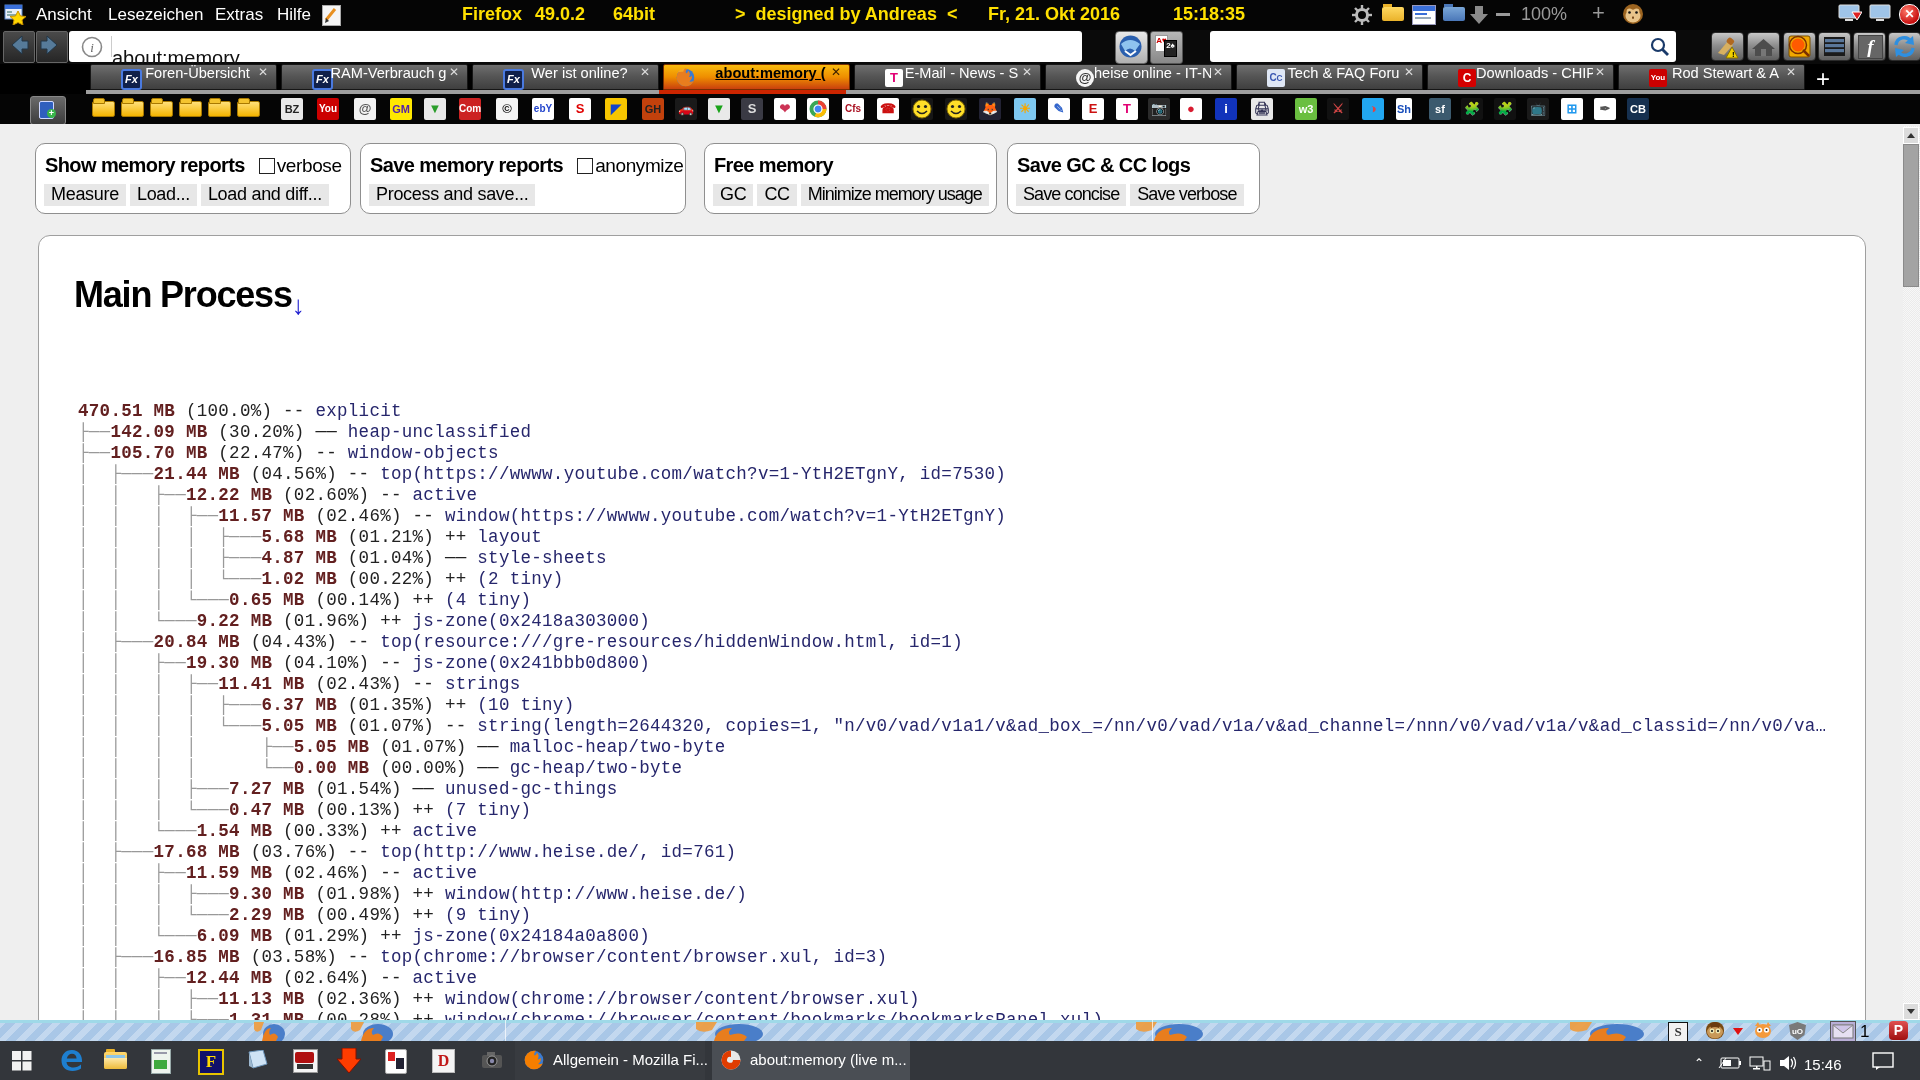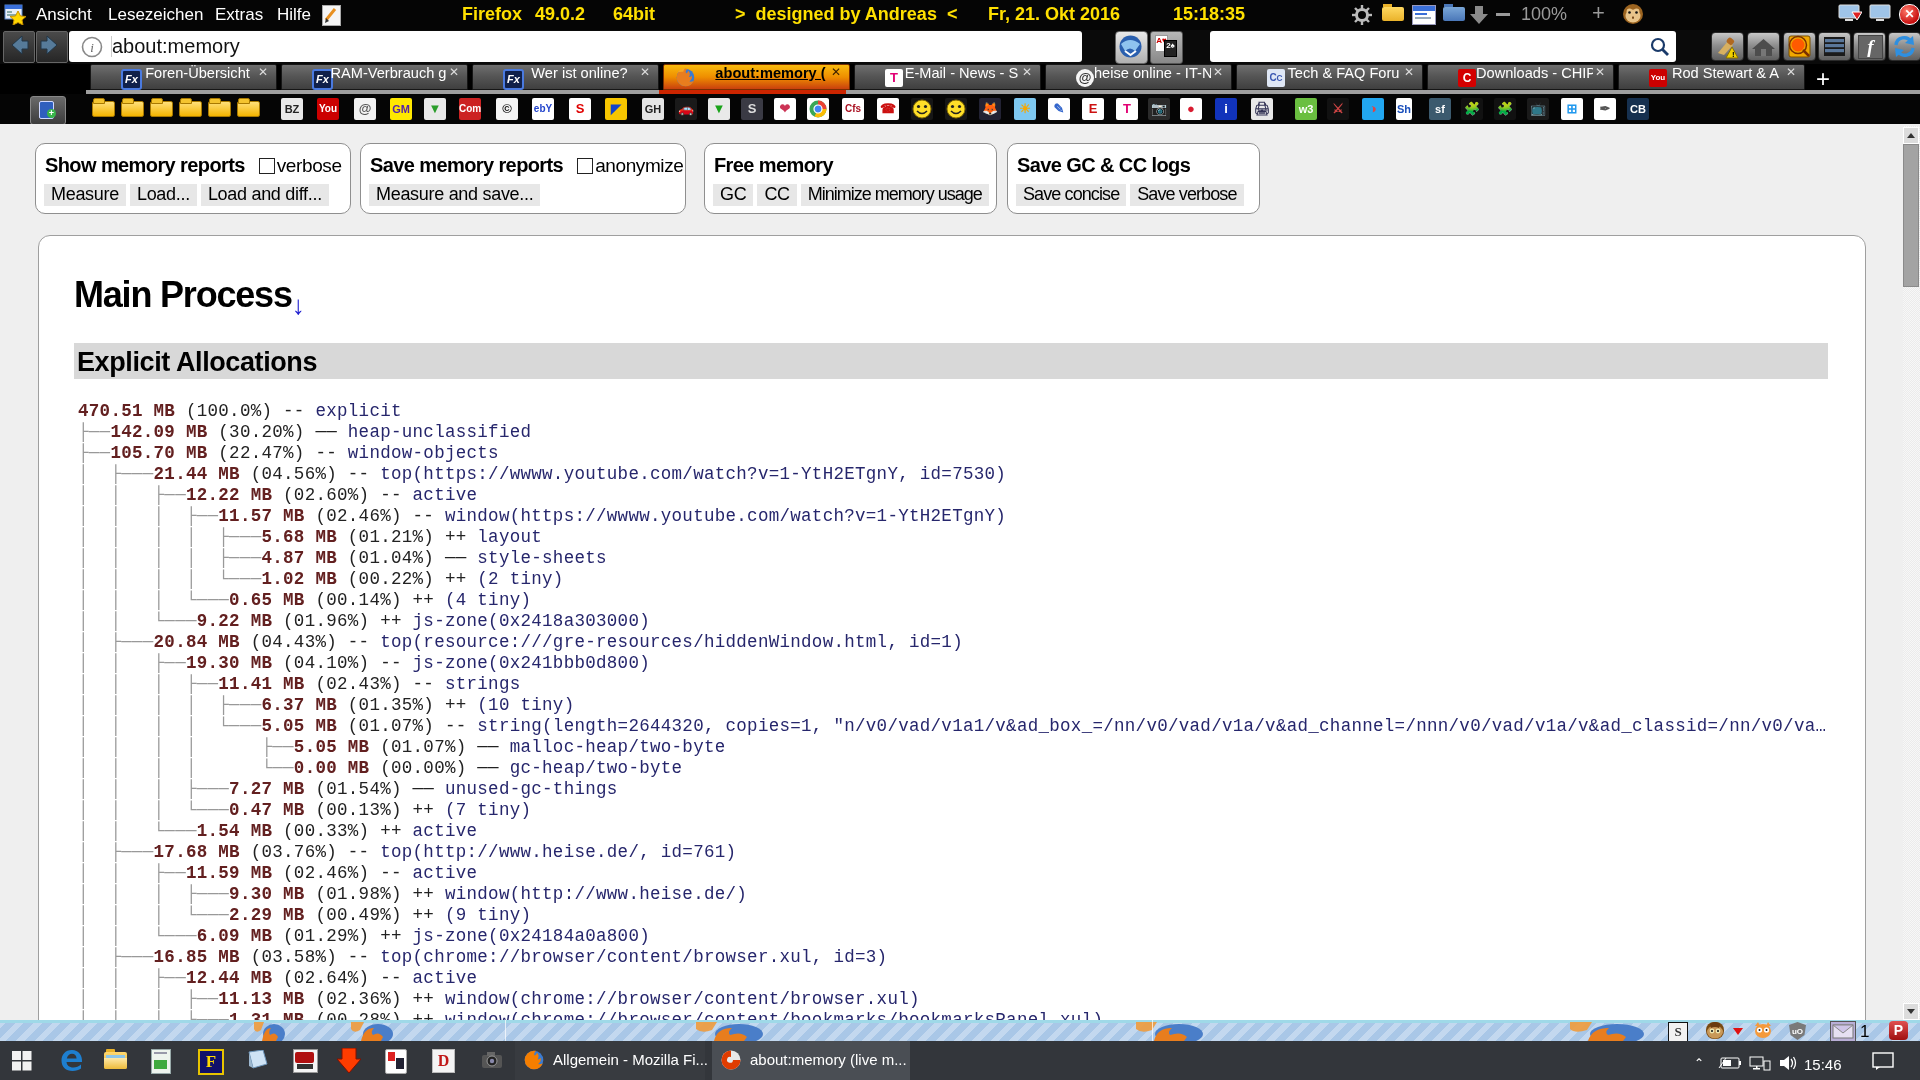--- a/index.html
+++ b/index.html
@@ -105,21 +105,21 @@
     <svg width="28" height="28">
         <polygon points="10,4 20,13 10,22 10,17 4,17 4,9 10,9" fill="#567b9a" stroke="#223646"></polygon>
       </svg>
   </div>
   <div style="position:absolute;left:69px;top:1px;width:1013px;height:31px;background:#fff;border-radius:3px;">
     <svg width="22" height="22" style="position:absolute;left:12px;top:5px">
         <circle cx="11" cy="11" r="9.5" fill="none" stroke="#888" stroke-width="1.6"></circle>
         <text x="11" y="16" text-anchor="middle" font-family="Liberation Serif" font-style="italic" font-size="13" fill="#666">i</text>
       </svg>
     <div style="position:absolute;left:42px;top:5px;width:1px;height:21px;background:#ccc;"></div>
-    <span style="position:absolute;left:43px;top:4px;font:20px 'Liberation Sans',sans-serif;color:#111;">about:memory</span>
+    <span style="position:absolute;left:43px;top:16px;font:20px 'Liberation Sans',sans-serif;color:#111;">about:memory</span>
     <svg width="18" height="18" style="position:absolute;left:1048px;top:7px">
         <path d="M4 8 A5.5 5.5 0 0 1 14 6" fill="none" stroke="#3a7a8a" stroke-width="2"></path>
         <polygon points="15,1 16,8 9,6" fill="#3a7a8a"></polygon>
         <path d="M14 10 A5.5 5.5 0 0 1 4 12" fill="none" stroke="#3a7a8a" stroke-width="2"></path>
         <polygon points="3,17 2,10 9,12" fill="#3a7a8a"></polygon>
       </svg>
   </div>
   <div style="position:absolute;left:1115px;top:1px;width:31px;height:31px;background:linear-gradient(#e8e8e8,#b0b0b0);border:1px solid #666;border-radius:4px;">
     <svg width="29" height="29">
         <circle cx="14.5" cy="14.5" r="11" fill="#2a5fae"></circle>
@@ -249,21 +249,21 @@
     <div style="position:absolute;left:281px;top:4px;width:22px;height:22px;background:#e8e8e8;color:#222;font:bold 11px 'Liberation Sans',sans-serif;text-align:center;line-height:22px;overflow:hidden;border-radius:2px;">BZ</div>
     <div style="position:absolute;left:317px;top:4px;width:22px;height:22px;background:#cc0000;color:#fff;font:bold 10px 'Liberation Sans',sans-serif;text-align:center;line-height:22px;overflow:hidden;border-radius:2px;">You</div>
     <div style="position:absolute;left:354px;top:4px;width:22px;height:22px;background:#f2f2f2;color:#555;font:bold 13px 'Liberation Sans',sans-serif;text-align:center;line-height:22px;overflow:hidden;border-radius:2px;">@</div>
     <div style="position:absolute;left:390px;top:4px;width:22px;height:22px;background:#ffe800;color:#5522aa;font:bold 11px 'Liberation Sans',sans-serif;text-align:center;line-height:22px;overflow:hidden;border-radius:2px;">GM</div>
     <div style="position:absolute;left:424px;top:4px;width:22px;height:22px;background:#e9e9e9;color:#2a9d2a;font:bold 13px 'Liberation Sans',sans-serif;text-align:center;line-height:22px;overflow:hidden;border-radius:2px;">▼</div>
     <div style="position:absolute;left:459px;top:4px;width:22px;height:22px;background:#cc2222;color:#fff;font:bold 10px 'Liberation Sans',sans-serif;text-align:center;line-height:22px;overflow:hidden;border-radius:2px;">Com</div>
     <div style="position:absolute;left:496px;top:4px;width:22px;height:22px;background:#f5f5f5;color:#111;font:bold 13px 'Liberation Sans',sans-serif;text-align:center;line-height:22px;overflow:hidden;border-radius:2px;">©</div>
     <div style="position:absolute;left:532px;top:4px;width:22px;height:22px;background:#ffffff;color:#2244cc;font:bold 10px 'Liberation Sans',sans-serif;text-align:center;line-height:22px;overflow:hidden;border-radius:2px;">ebY</div>
     <div style="position:absolute;left:569px;top:4px;width:22px;height:22px;background:#ffffff;color:#e00000;font:bold 13px 'Liberation Sans',sans-serif;text-align:center;line-height:22px;overflow:hidden;border-radius:2px;">S</div>
     <div style="position:absolute;left:605px;top:4px;width:22px;height:22px;background:#f7c600;color:#1144cc;font:bold 13px 'Liberation Sans',sans-serif;text-align:center;line-height:22px;overflow:hidden;border-radius:2px;">◤</div>
-    <div style="position:absolute;left:642px;top:4px;width:22px;height:22px;background:#e5e5e5;color:#222;font:bold 11px 'Liberation Sans',sans-serif;text-align:center;line-height:22px;overflow:hidden;border-radius:2px;">GH</div>
+    <div style="position:absolute;left:642px;top:4px;width:22px;height:22px;background:#c2410c;color:#222;font:bold 11px 'Liberation Sans',sans-serif;text-align:center;line-height:22px;overflow:hidden;border-radius:2px;">GH</div>
     <div style="position:absolute;left:675px;top:4px;width:22px;height:22px;background:#1a1a1a;color:#dd2222;font:bold 13px 'Liberation Sans',sans-serif;text-align:center;line-height:22px;overflow:hidden;border-radius:2px;">🚗</div>
     <div style="position:absolute;left:708px;top:4px;width:22px;height:22px;background:#e9e9e9;color:#19a319;font:bold 13px 'Liberation Sans',sans-serif;text-align:center;line-height:22px;overflow:hidden;border-radius:2px;">▼</div>
     <div style="position:absolute;left:741px;top:4px;width:22px;height:22px;background:#3a3a44;color:#ddd;font:bold 13px 'Liberation Sans',sans-serif;text-align:center;line-height:22px;overflow:hidden;border-radius:2px;">S</div>
     <div style="position:absolute;left:774px;top:4px;width:22px;height:22px;background:#ffffff;color:#cc3355;font:bold 13px 'Liberation Sans',sans-serif;text-align:center;line-height:22px;overflow:hidden;border-radius:2px;">❤</div>
     <div style="position:absolute;left:807px;top:4px;width:22px;height:22px;background:#fff;border-radius:2px;"><svg width="22" height="22">
         <circle cx="11" cy="11" r="8.5" fill="#3aa757"></circle>
         <path d="M11 2.5 a8.5 8.5 0 0 1 8.5 8.5 l-8.5 0z" fill="#ea4335"></path>
         <path d="M19.5 11 a8.5 8.5 0 0 1 -12 7.5 l3.5 -7.5z" fill="#fbbc05"></path>
         <circle cx="11" cy="11" r="4" fill="#4285f4" stroke="#fff" stroke-width="1.2"></circle>
       </svg></div>
@@ -302,35 +302,32 @@
     <div style="position:absolute;left:1594px;top:4px;width:22px;height:22px;background:#ffffff;color:#555;font:bold 13px 'Liberation Sans',sans-serif;text-align:center;line-height:22px;overflow:hidden;border-radius:2px;">✒</div>
     <div style="position:absolute;left:1627px;top:4px;width:22px;height:22px;background:#16304f;color:#ffffff;font:bold 11px 'Liberation Sans',sans-serif;text-align:center;line-height:22px;overflow:hidden;border-radius:2px;">CB</div>
   </div>
 <div id="content">
   <div style="position:absolute;left:35px;top:19px;width:316px;height:71px;background:#fff;border:1.5px solid #8f8f8f;border-radius:10px;box-sizing:border-box;">
       <div style="position:absolute;left:9px;top:10px;white-space:nowrap;"><span style="font:bold 20px 'Liberation Sans',sans-serif;letter-spacing:-0.6px;">Show memory reports</span><span style="display:inline-block;width:14px;height:14px;border:1.6px solid #222;background:#fff;vertical-align:-2px;margin-left:14px;margin-right:2px;"></span><span style="font:19px 'Liberation Sans',sans-serif;letter-spacing:-0.4px;">verbose</span></div>
       <div style="position:absolute;left:8px;top:40px;white-space:nowrap;"><span style="display:inline-block;background:#e7e7e7;font:18px 'Liberation Sans',sans-serif;letter-spacing:-0.3px;padding:0 7px;height:22px;line-height:21px;margin-right:4px;">Measure</span><span style="display:inline-block;background:#e7e7e7;font:18px 'Liberation Sans',sans-serif;letter-spacing:-0.3px;padding:0 7px;height:22px;line-height:21px;margin-right:4px;">Load...</span><span style="display:inline-block;background:#e7e7e7;font:18px 'Liberation Sans',sans-serif;letter-spacing:-0.3px;padding:0 7px;height:22px;line-height:21px;margin-right:4px;">Load and diff...</span></div>
     </div>
     <div style="position:absolute;left:360px;top:19px;width:326px;height:71px;background:#fff;border:1.5px solid #8f8f8f;border-radius:10px;box-sizing:border-box;">
       <div style="position:absolute;left:9px;top:10px;white-space:nowrap;"><span style="font:bold 20px 'Liberation Sans',sans-serif;letter-spacing:-0.6px;">Save memory reports</span><span style="display:inline-block;width:14px;height:14px;border:1.6px solid #222;background:#fff;vertical-align:-2px;margin-left:14px;margin-right:2px;"></span><span style="font:19px 'Liberation Sans',sans-serif;letter-spacing:-0.4px;">anonymize</span></div>
-      <div style="position:absolute;left:8px;top:40px;white-space:nowrap;"><span style="display:inline-block;background:#e7e7e7;font:18px 'Liberation Sans',sans-serif;letter-spacing:-0.3px;padding:0 7px;height:22px;line-height:21px;margin-right:4px;">Measure and save...</span></div>
+      <div style="position:absolute;left:8px;top:40px;white-space:nowrap;"><span style="display:inline-block;background:#e7e7e7;font:18px 'Liberation Sans',sans-serif;letter-spacing:-0.3px;padding:0 7px;height:22px;line-height:21px;margin-right:4px;">Process and save...</span></div>
     </div>
     <div style="position:absolute;left:704px;top:19px;width:293px;height:71px;background:#fff;border:1.5px solid #8f8f8f;border-radius:10px;box-sizing:border-box;">
       <div style="position:absolute;left:9px;top:10px;white-space:nowrap;"><span style="font:bold 20px 'Liberation Sans',sans-serif;letter-spacing:-0.6px;">Free memory</span></div>
       <div style="position:absolute;left:8px;top:40px;white-space:nowrap;"><span style="display:inline-block;background:#e7e7e7;font:18px 'Liberation Sans',sans-serif;letter-spacing:-0.3px;padding:0 7px;height:22px;line-height:21px;margin-right:4px;">GC</span><span style="display:inline-block;background:#e7e7e7;font:18px 'Liberation Sans',sans-serif;letter-spacing:-0.3px;padding:0 7px;height:22px;line-height:21px;margin-right:4px;">CC</span><span style="display:inline-block;background:#e7e7e7;font:18px 'Liberation Sans',sans-serif;letter-spacing:-1.0px;padding:0 7px;height:22px;line-height:21px;margin-right:4px;">Minimize memory usage</span></div>
     </div>
     <div style="position:absolute;left:1007px;top:19px;width:253px;height:71px;background:#fff;border:1.5px solid #8f8f8f;border-radius:10px;box-sizing:border-box;">
       <div style="position:absolute;left:9px;top:10px;white-space:nowrap;"><span style="font:bold 20px 'Liberation Sans',sans-serif;letter-spacing:-0.6px;">Save GC &amp; CC logs</span></div>
       <div style="position:absolute;left:8px;top:40px;white-space:nowrap;"><span style="display:inline-block;background:#e7e7e7;font:18px 'Liberation Sans',sans-serif;letter-spacing:-0.9px;padding:0 7px;height:22px;line-height:21px;margin-right:4px;">Save concise</span><span style="display:inline-block;background:#e7e7e7;font:18px 'Liberation Sans',sans-serif;letter-spacing:-0.9px;padding:0 7px;height:22px;line-height:21px;margin-right:4px;">Save verbose</span></div>
     </div>
   <div id="card">
     <div style="position:absolute;left:35px;top:38px;font:bold 36px 'Liberation Sans',sans-serif;letter-spacing:-1.2px;color:#000;">Main Process<span style="font:26px 'Liberation Sans',sans-serif;color:#2020d0;vertical-align:-7px;">↓</span></div>
-    <div style="position:absolute;left:35px;top:107px;width:1754px;height:36px;background:#d8d8d8;">
-      <span style="position:absolute;left:3px;top:4px;font:bold 27px 'Liberation Sans',sans-serif;letter-spacing:-0.4px;color:#000;">Explicit Allocations</span>
-    </div>
     <pre style="position:absolute;left:39px;top:165px;"><b>470.51 MB</b> (100.0%) -- <u>explicit</u>
 <i>├──</i><b>142.09 MB</b> (30.20%) ── <u>heap-unclassified</u>
 <i>├──</i><b>105.70 MB</b> (22.47%) -- <u>window-objects</u>
 <i>│  ├───</i><b>21.44 MB</b> (04.56%) -- <u>top(https://wwww.youtube.com/watch?v=1-YtH2ETgnY, id=7530)</u>
 <i>│  │   ├──</i><b>12.22 MB</b> (02.60%) -- <u>active</u>
 <i>│  │   │  ├──</i><b>11.57 MB</b> (02.46%) -- <u>window(https://wwww.youtube.com/watch?v=1-YtH2ETgnY)</u>
 <i>│  │   │  │  ├───</i><b>5.68 MB</b> (01.21%) ++ <u>layout</u>
 <i>│  │   │  │  ├───</i><b>4.87 MB</b> (01.04%) ── <u>style-sheets</u>
 <i>│  │   │  │  └───</i><b>1.02 MB</b> (00.22%) ++ <u>(2 tiny)</u>
 <i>│  │   │  └───</i><b>0.65 MB</b> (00.14%) ++ <u>(4 tiny)</u>

